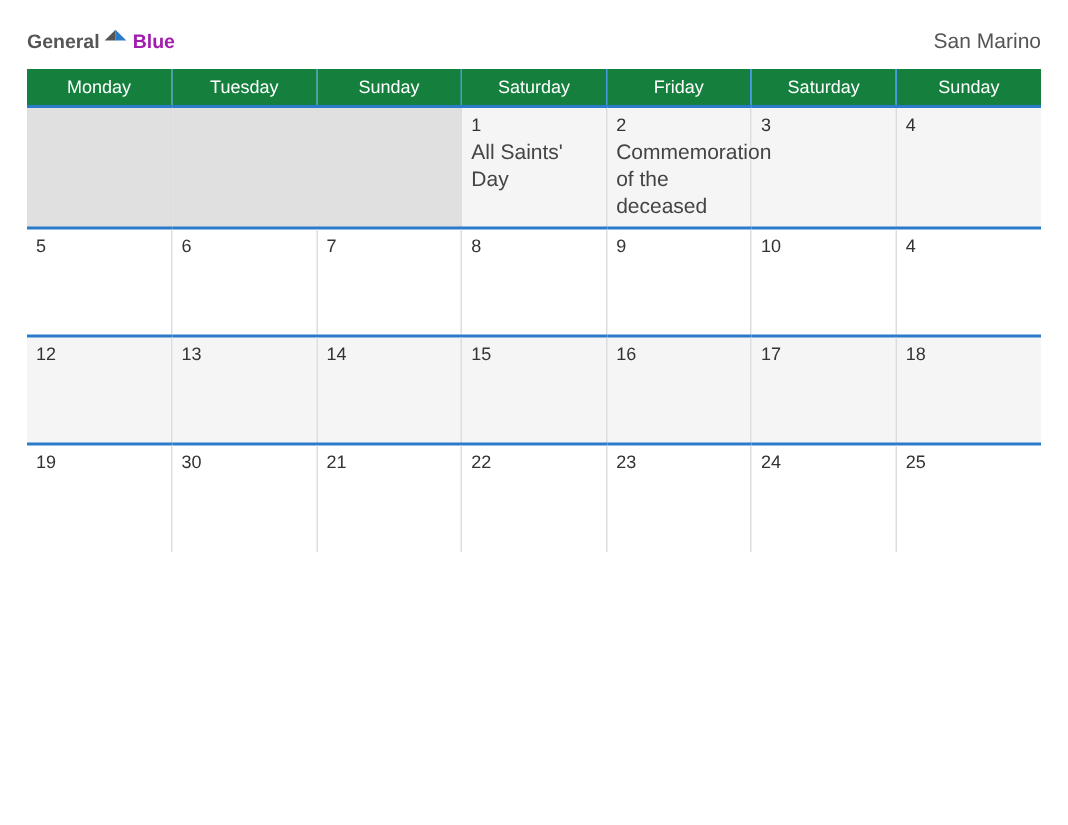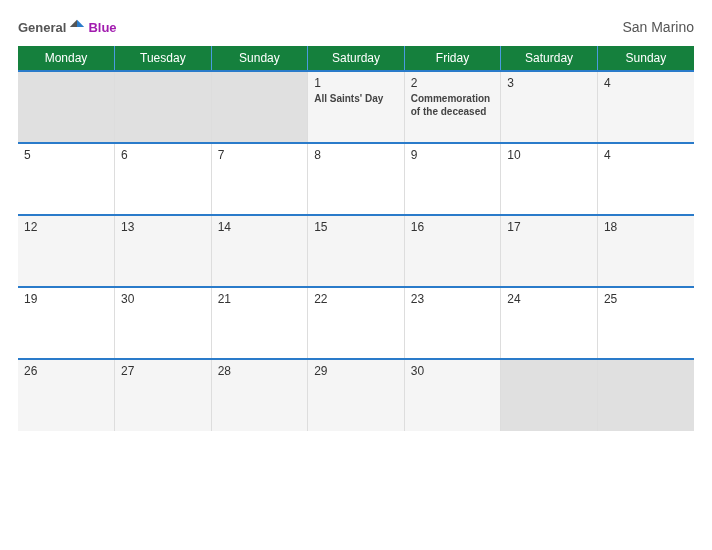--- a/index.html
+++ b/index.html
@@ -94,24 +94,23 @@
     tbody tr td:last-child {
       border-right: none;
     }
     .day-num {
       font-size: 12px;
       color: #333;
       display: block;
       margin-bottom: 2px;
     }
     .event {
-      font-size: 10px;
+      font-size: 14px;
       color: #444;
       line-height: 1.3;
-      font-weight: bold;
     }
     .empty-cell {
       background: #e8e8e8 !important;
     }
     tbody tr:nth-child(odd) td.empty-cell {
       background: #e0e0e0 !important;
     }
   </style>
 </head>
 <body>
@@ -219,34 +218,15 @@
           <td>
             <span class="day-num">23</span>
           </td>
           <td>
             <span class="day-num">24</span>
           </td>
           <td>
             <span class="day-num">25</span>
           </td>
         </tr>
-        <tr>
-          <td>
-            <span class="day-num">26</span>
-          </td>
-          <td>
-            <span class="day-num">27</span>
-          </td>
-          <td>
-            <span class="day-num">28</span>
-          </td>
-          <td>
-            <span class="day-num">29</span>
-          </td>
-          <td>
-            <span class="day-num">30</span>
-          </td>
-          <td class="empty-cell"></td>
-          <td class="empty-cell"></td>
-        </tr>
       </tbody>
   </table>
 </div>
 
 </body></html>

